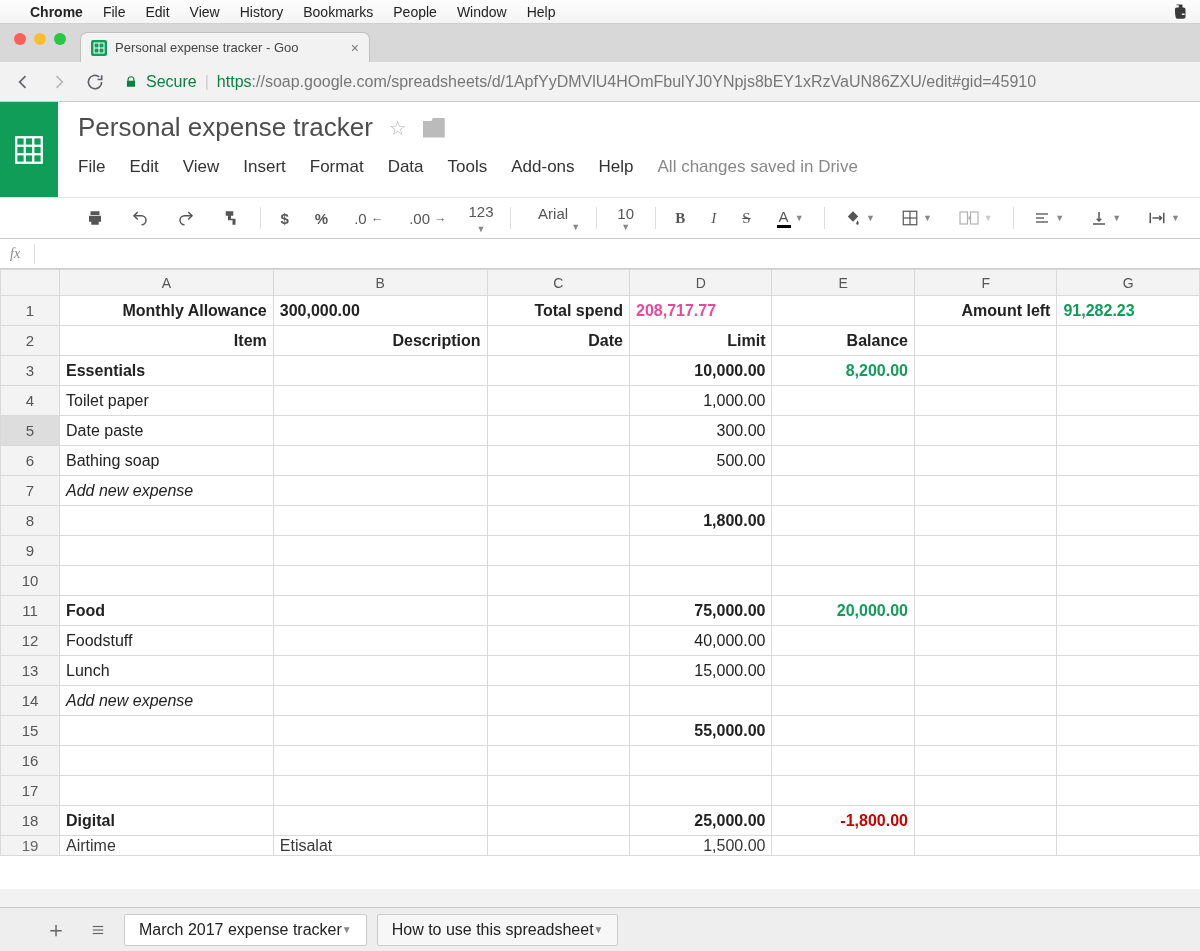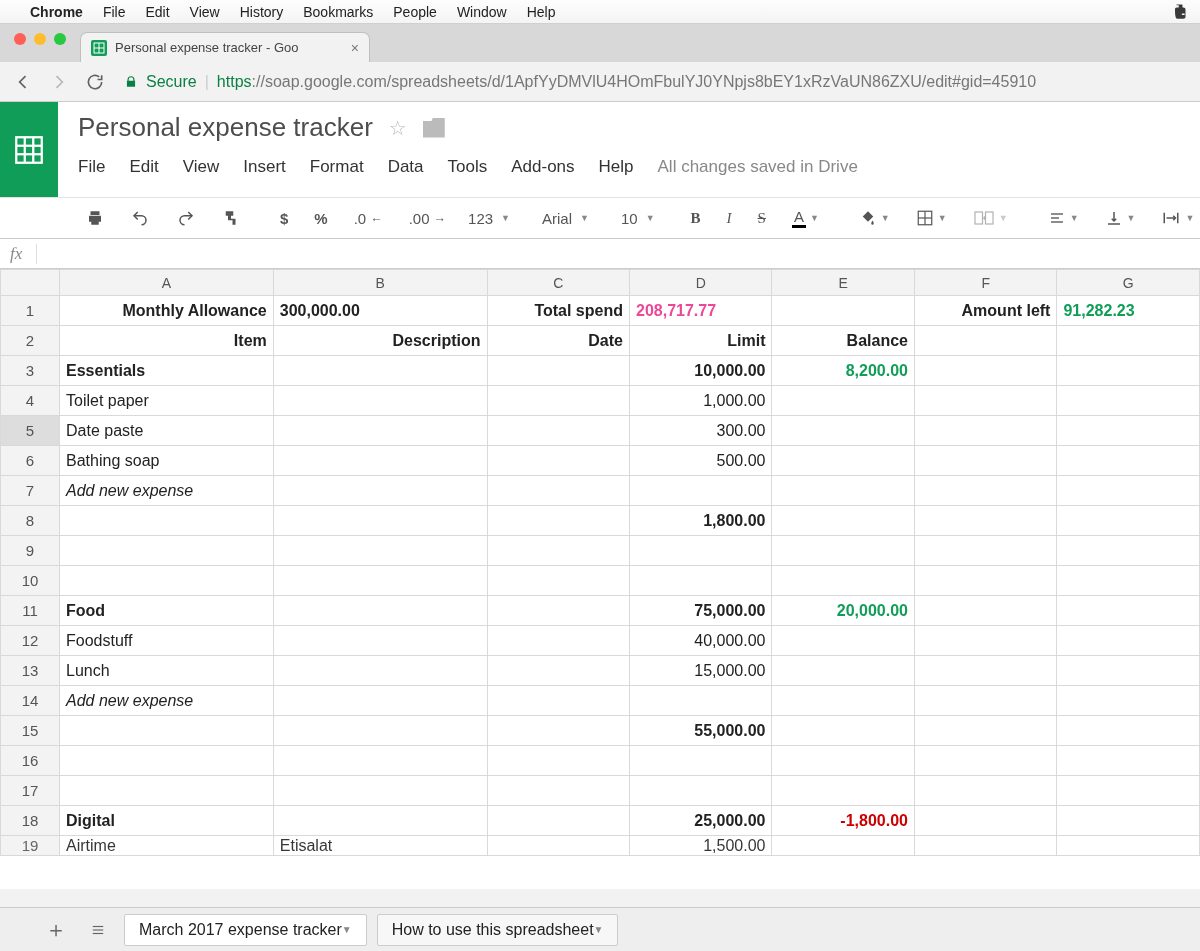--- a/index.html
+++ b/index.html
@@ -42,25 +42,25 @@
   .star { color:#bbb; font-size:20px; }
   .folder { width:22px; height:20px; background:#bbb; display:inline-block; clip-path: polygon(0 18%,40% 18%,46% 0,100% 0,100% 100%,0 100%); }
   .menubar { display:flex; gap:24px; font-size:17px; color:#333; margin-top:14px; align-items:center; }
   .menubar .menu-item { cursor:default; }
   .menubar .saved { color:#888; }
   
   .toolbar { height:42px; border-top:1px solid #e3e3e3; border-bottom:1px solid #ccc; display:flex; align-items:center; gap:14px; padding:0 14px 0 80px; font-size:15px; color:#555; }
   .toolbar .sep { width:1px; height:22px; background:#ddd; }
   .toolbar .tb svg { display:block; }
   .toolbar .btn { padding:3px 6px; cursor:default; display:flex; align-items:center; gap:4px;}
-  .toolbar .dropdown { display:flex; align-items:center; gap:8px; padding:2px 2px; }
+  .toolbar .dropdown { display:flex; align-items:center; padding:2px 2px;flex-direction:column; }
   .toolbar .caret { font-size:9px; color:#888; }
   
   .fx-bar { height:30px; border-bottom:1px solid #ccc; display:flex; align-items:center; padding:0 10px; gap:14px; background:#fff; }
-  .fx-bar .fx { font-style:italic; font-family:"Times New Roman",serif; color:#888; font-size:17px; }
+  .fx-bar .fx { font-style:italic; font-family:"Times New Roman",serif; color:#888; font-size:14px; }
   .fx-bar .divider { width:1px; height:20px; background:#ddd; }
   .fx-bar input { border:none; outline:none; flex:1; font-size:15px; }
   
   .grid-wrap { height:620px; overflow:hidden; position:relative; background:#fff; }
   table.grid { border-collapse:collapse; width:1200px; table-layout:fixed; }
   .grid th, .grid td { border:1px solid #d9d9d9; height:30px; padding:0 6px; font-size:16px; background:#fff; overflow:hidden; white-space:nowrap; }
   .grid thead th { background:#f3f3f3; font-weight:400; color:#555; text-align:center; height:26px; font-size:14px;}
   .grid .rowhdr { background:#f3f3f3; text-align:center; color:#555; width:58px; font-size:15px;}
   .grid .selected-row .rowhdr { background:#dddddd; }
   .grid td.r { text-align:right; }

